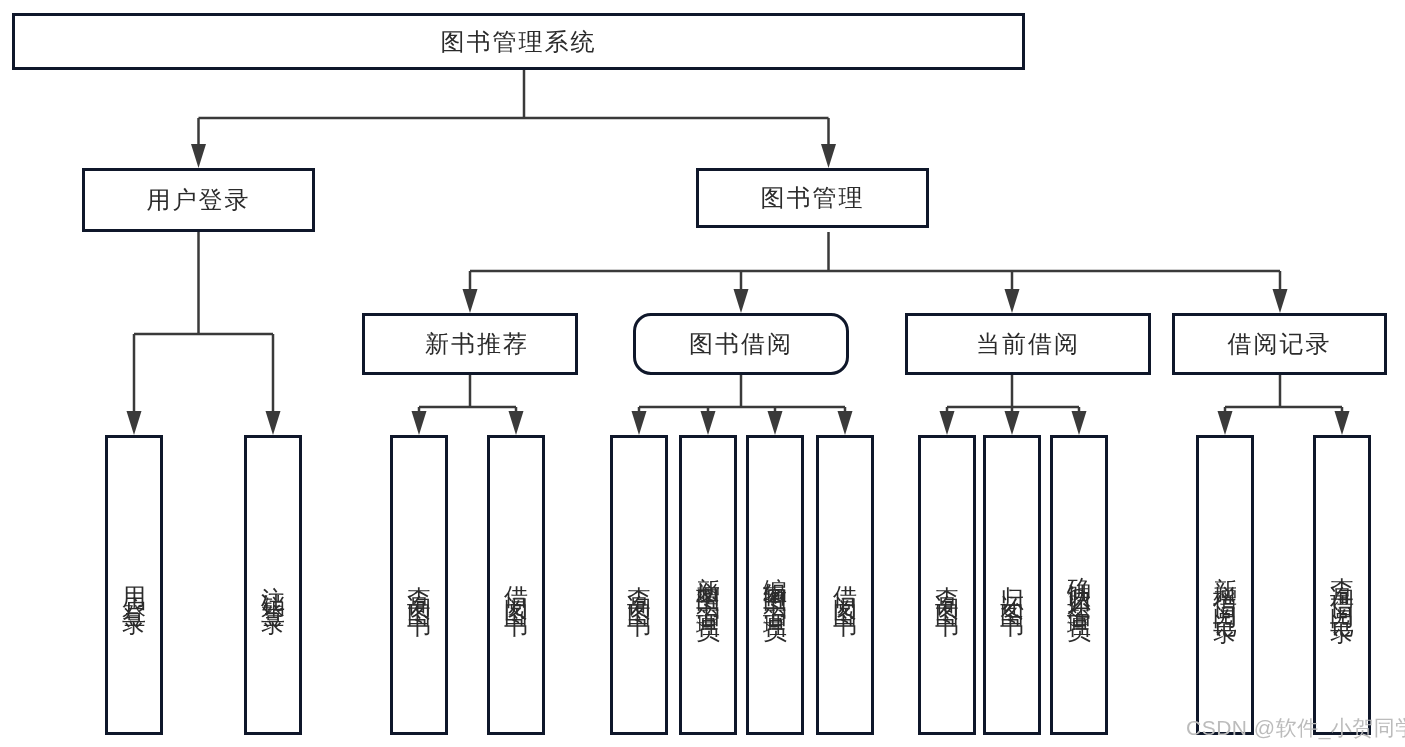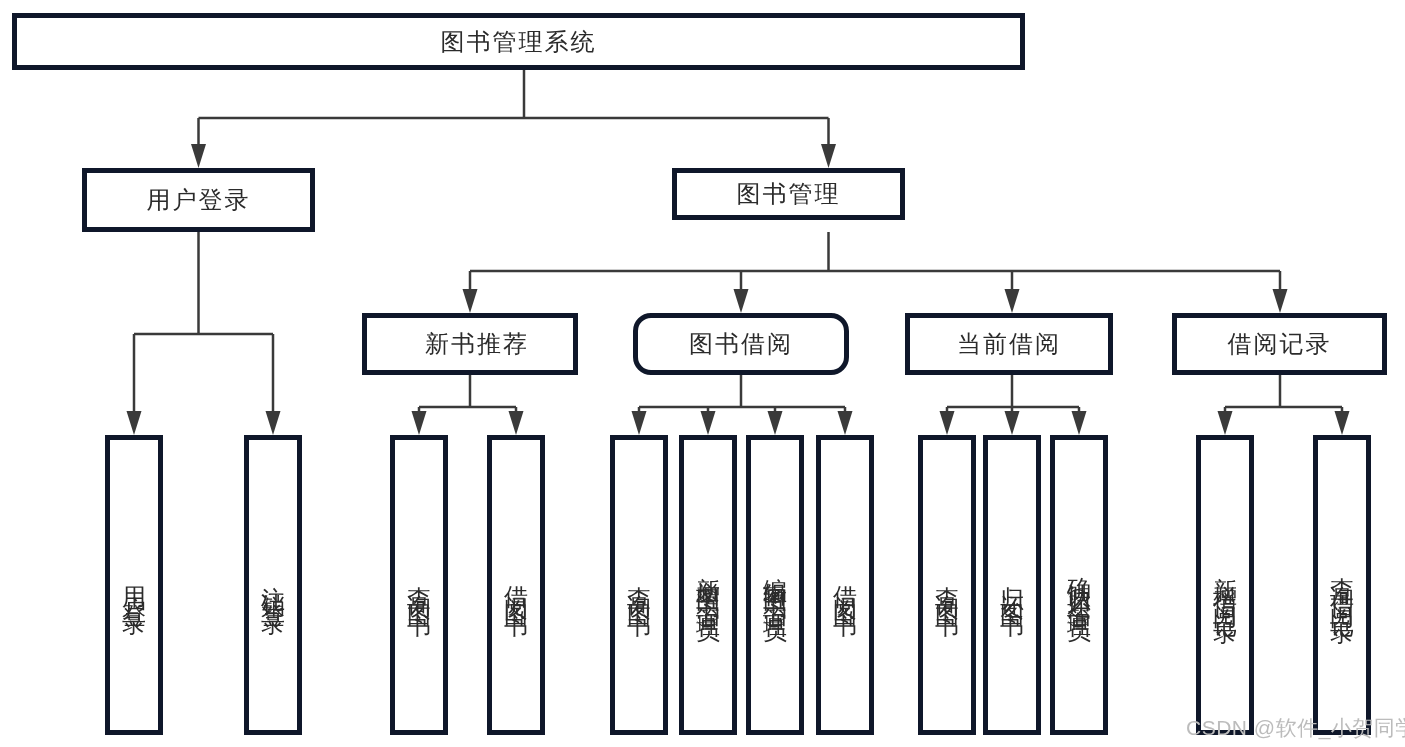--- a/index.html
+++ b/index.html
@@ -13,21 +13,21 @@
   }
   #connectors {
     position: absolute;
     left: 0; top: 0;
     width: 1405px; height: 747px;
     z-index: 1;
   }
   .node {
     position: absolute;
     box-sizing: border-box;
-    border: 5px solid #0f172a;
+    border: 3px solid #0f172a;
     background: #ffffff;
     display: flex;
     align-items: center;
     justify-content: center;
     z-index: 2;
   }
   .node .lbl {
     color: #2b2b2b;
     font-size: 24px;
     letter-spacing: 2px;
@@ -130,31 +130,31 @@
     </g>
   </svg>
 
   <div class="node" style="left:12px; top:13px; width:1013px; height:57px;">
     <span class="lbl">图书管理系统</span>
   </div>
 
   <div class="node" style="left:82px; top:168px; width:233px; height:64px;">
     <span class="lbl">用户登录</span>
   </div>
-  <div class="node" style="left:672px; top:168px; width:233px; height:52px;">
+  <div class="node" style="left:696px; top:168px; width:233px; height:60px;">
     <span class="lbl">图书管理</span>
   </div>
 
   <div class="node" style="left:362px; top:313px; width:216px; height:62px;padding-left:14px;">
     <span class="lbl">新书推荐</span>
   </div>
   <div class="node" style="left:633px; top:313px; width:216px; height:62px;border-radius:18px;">
     <span class="lbl">图书借阅</span>
   </div>
-  <div class="node" style="left:905px; top:313px; width:208px; height:62px;">
+  <div class="node" style="left:905px; top:313px; width:246px; height:62px;">
     <span class="lbl">当前借阅</span>
   </div>
   <div class="node" style="left:1172px; top:313px; width:215px; height:62px;">
     <span class="lbl">借阅记录</span>
   </div>
 
   <div class="node vnode" style="left:105px; top:435px; width:58px; height:300px;">
     <span class="lbl">用户登录</span>
   </div>
   <div class="node vnode" style="left:244px; top:435px; width:58px; height:300px;">

